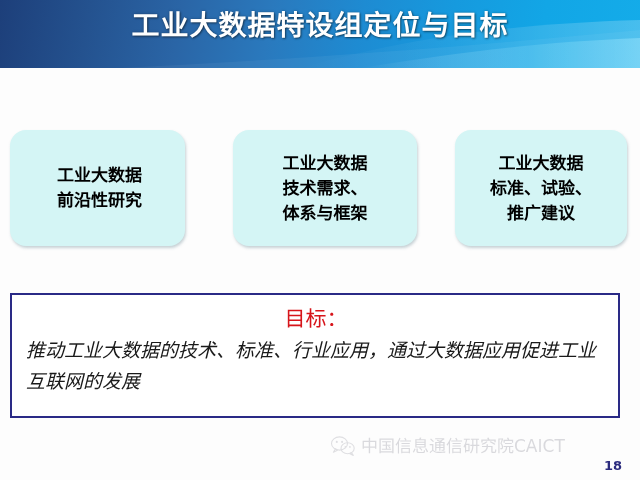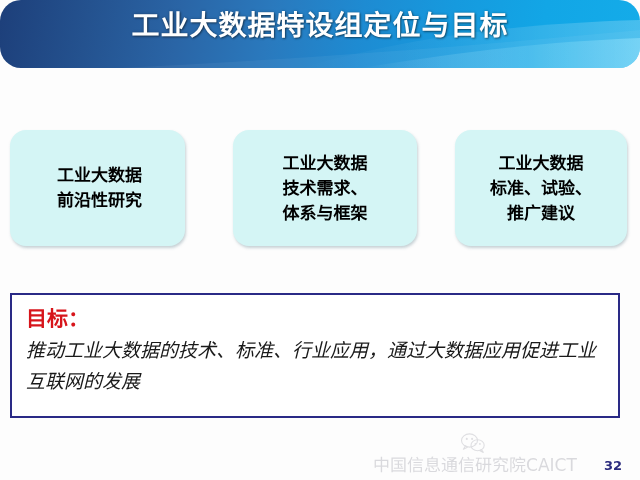--- a/index.html
+++ b/index.html
@@ -33,21 +33,20 @@
     overflow: hidden;
     background: linear-gradient(100deg,
         #1d3f7a 0%,
         #24528f 14%,
         #2a65a6 28%,
         #2a79bd 42%,
         #1e8bd2 56%,
         #169ade 70%,
         #12a6e6 84%,
         #14ace9 100%);
-    border-radius: 21px;
   }
   #header-wave-svg {
     position: absolute;
     left: 0;
     top: 0;
     width: 640px;
     height: 68px;
     display: block;
   }
   #header-title {
@@ -103,44 +102,44 @@
     width: 610px;
     height: 125px;
     background: #ffffff;
     border: 2px solid #2a2a86;
     box-sizing: border-box;
     padding: 10px 12px 0 14px;
   }
   #goal-label {
     color: #d7151b;
     font-size: 21px;
-    font-weight: bold;
+    font-weight: normal;
     line-height: 28px;
     letter-spacing: 0px;
+    text-align: center;
   }
   #goal-text {
     color: #1a1a1a;
     font-size: 19px;
     line-height: 31px;
     letter-spacing: 0px;
     margin-top: 2px;
     font-style: italic;
   }
 
   
   #footer-watermark {
     position: absolute;
     left: 330px;
     top: 432px;
     width: 290px;
     height: 28px;
     display: flex;
     align-items: center;
     opacity: 0.30;
-    flex-direction: column;
   }
   #wechat-icon {
     width: 26px;
     height: 22px;
     margin-right: 5px;
     flex: 0 0 auto;
   }
   #footer-brand {
     color: #8a8a96;
     font-size: 17px;
@@ -212,15 +211,15 @@
       <circle cx="6.8" cy="6.9" r="1.05" fill="#9a9aa4"></circle>
       <circle cx="12.1" cy="6.9" r="1.05" fill="#9a9aa4"></circle>
       <ellipse cx="17.6" cy="13.2" rx="6.6" ry="5.5" fill="none" stroke="#9a9aa4" stroke-width="1.1"></ellipse>
       <path d="M21.4,17.6 L23.3,20.4 L19.9,18.8 Z" fill="none" stroke="#9a9aa4" stroke-width="1.1" stroke-linejoin="round"></path>
       <circle cx="15.4" cy="11.9" r="0.9" fill="#9a9aa4"></circle>
       <circle cx="19.9" cy="11.9" r="0.9" fill="#9a9aa4"></circle>
     </svg>
     <div id="footer-brand">中国信息通信研究院CAICT</div>
   </div>
 
-  <div id="page-number">32</div>
+  <div id="page-number">18</div>
 
 </div>
 
 </body></html>

